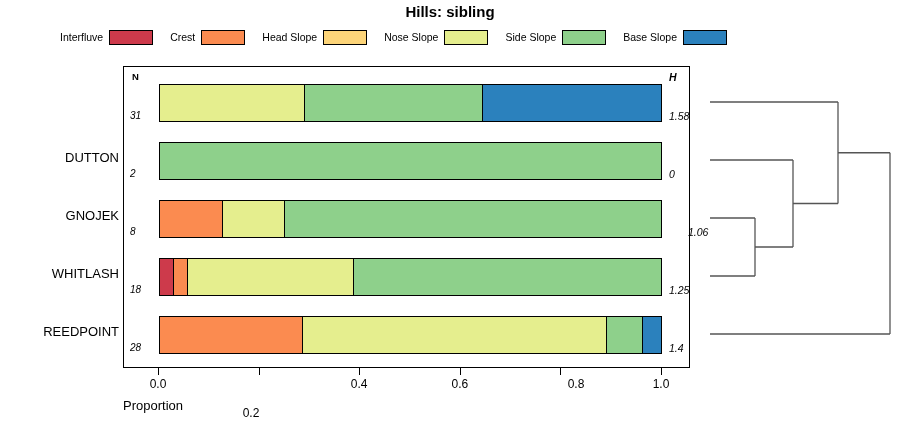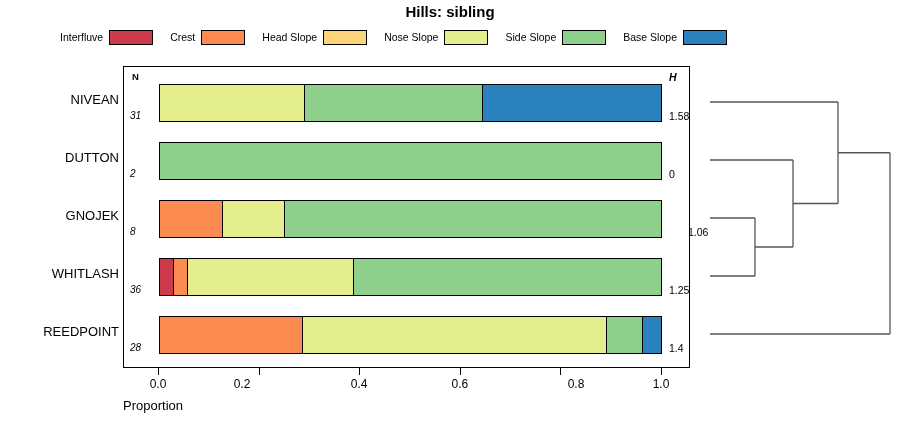--- a/index.html
+++ b/index.html
@@ -29,21 +29,21 @@
   
   .bar-row{position:absolute;left:0;width:567px;height:38px;}
   .bar-track{position:absolute;left:35px;width:503px;height:38px;
              border:1.6px solid #000;box-sizing:border-box;display:flex;background:#fff;}
   .seg{height:100%;box-sizing:border-box;border-right:1.6px solid #000;}
   .seg:last-child{border-right:none;}
 
   .n-head{position:absolute;left:8px;font-size:9.5px;font-weight:bold;font-style:normal;}
   .h-head{position:absolute;left:545px;font-size:10.5px;font-weight:bold;font-style:italic;}
   .n-val{position:absolute;left:6px;font-size:10px;font-style:italic;}
-  .h-val{position:absolute;left:545px;font-size:10.5px;}
+  .h-val{position:absolute;left:545px;font-size:10.5px;font-style:italic;}
 
   
   .ylabel{position:absolute;right:0;width:120px;text-align:right;font-size:13px;}
   #ylabels{position:absolute;left:0px;top:66px;width:119px;height:302px;}
 
   
   #xaxis{position:absolute;left:123px;top:368px;width:567px;height:52px;}
   #xaxis .tickline{position:absolute;top:0;width:1px;height:7px;background:#000;}
   #xaxis .ticklabel{position:absolute;top:9px;font-size:12px;transform:translateX(-50%);white-space:nowrap;}
   #xaxis-title{position:absolute;left:123px;top:398px;width:567px;text-align:left;font-size:13px;}
@@ -78,21 +78,20 @@
       <span class="legend-label">Side Slope</span>
       <span class="legend-swatch" style="background: rgb(142, 208, 139);"></span>
     </div>
     <div class="legend-item">
       <span class="legend-label">Base Slope</span>
       <span class="legend-swatch" style="background: rgb(43, 129, 189);"></span>
     </div>
   </div>
 
 <div id="ylabels">
-    <div class="ylabel" style="top: 26px;">NIVEAN</div>
     <div class="ylabel" style="top: 84px;">DUTTON</div>
     <div class="ylabel" style="top: 142px;">GNOJEK</div>
     <div class="ylabel" style="top: 200px;">WHITLASH</div>
     <div class="ylabel" style="top: 258px;">REEDPOINT</div>
   </div>
 
 <div id="plot-panel">
     <div class="n-head" style="top: 4px;">N</div>
     <div class="h-head" style="top: 4px;">H</div>
     <div class="bar-row" style="top: 17px;">
@@ -121,39 +120,39 @@
     <div class="n-val" style="top: 159px;">8</div>
     <div class="h-val" style="top: 159px; margin-left: 19px;">1.06</div>
     <div class="bar-row" style="top: 191px;">
       <div class="bar-track">
         <div class="seg" style="background: rgb(205, 58, 75); width: 2.8%;"></div>
         <div class="seg" style="background: rgb(251, 139, 80); width: 2.8%;"></div>
         <div class="seg" style="background: rgb(229, 238, 142); width: 33.2%;"></div>
         <div class="seg" style="background: rgb(142, 208, 139); width: 61.2%;"></div>
       </div>
     </div>
-    <div class="n-val" style="top: 217px;">36</div>
+    <div class="n-val" style="top: 217px;">18</div>
     <div class="h-val" style="top: 217px;">1.25</div>
     <div class="bar-row" style="top: 249px;">
       <div class="bar-track">
         <div class="seg" style="background: rgb(251, 139, 80); width: 28.6%;"></div>
         <div class="seg" style="background: rgb(229, 238, 142); width: 60.7%;"></div>
         <div class="seg" style="background: rgb(142, 208, 139); width: 7.1%;"></div>
         <div class="seg" style="background: rgb(43, 129, 189); width: 3.6%;"></div>
       </div>
     </div>
     <div class="n-val" style="top: 275px;">28</div>
     <div class="h-val" style="top: 275px;">1.4</div>
   </div>
 
 <div id="xaxis">
     <div class="tickline" style="left: 35px;"></div>
     <div class="ticklabel" style="left: 35px;">0.0</div>
     <div class="tickline" style="left: 135.6px;"></div>
-    <div class="ticklabel" style="left: 119px;">0.2</div>
+    <div class="ticklabel" style="left: 128px; margin-top: 29px;">0.2</div>
     <div class="tickline" style="left: 236.2px;"></div>
     <div class="ticklabel" style="left: 236.2px;">0.4</div>
     <div class="tickline" style="left: 336.8px;"></div>
     <div class="ticklabel" style="left: 336.8px;">0.6</div>
     <div class="tickline" style="left: 437.4px;"></div>
     <div class="ticklabel" style="left: 453px; text-align: center;">0.8</div>
     <div class="tickline" style="left: 538px;"></div>
     <div class="ticklabel" style="left: 538px;">1.0</div>
   </div>
 <div id="xaxis-title">Proportion</div>

